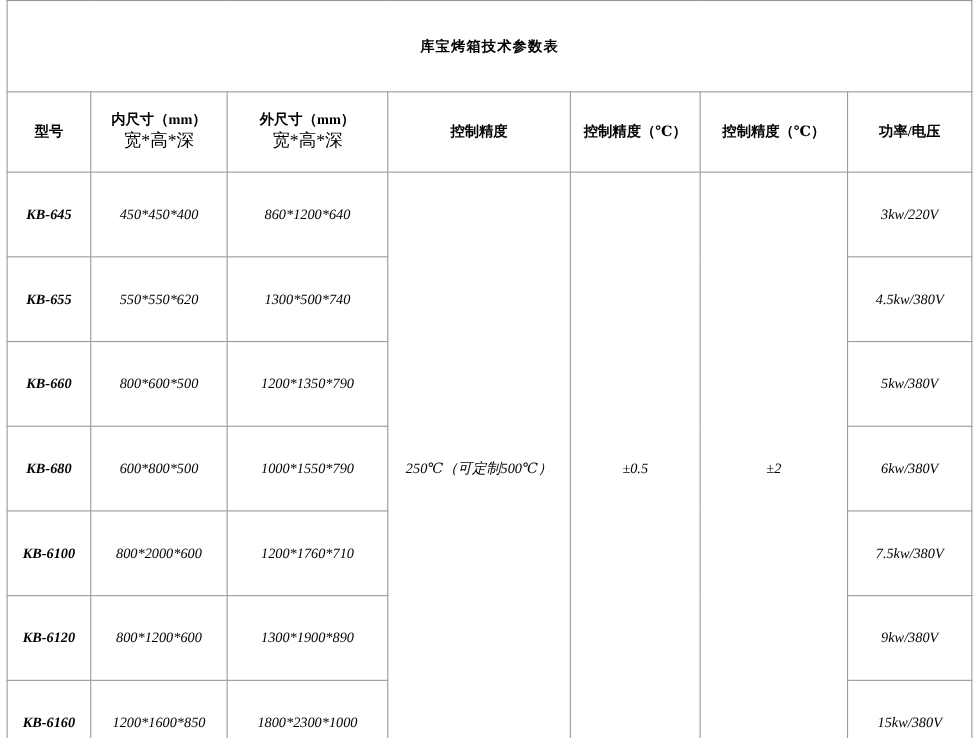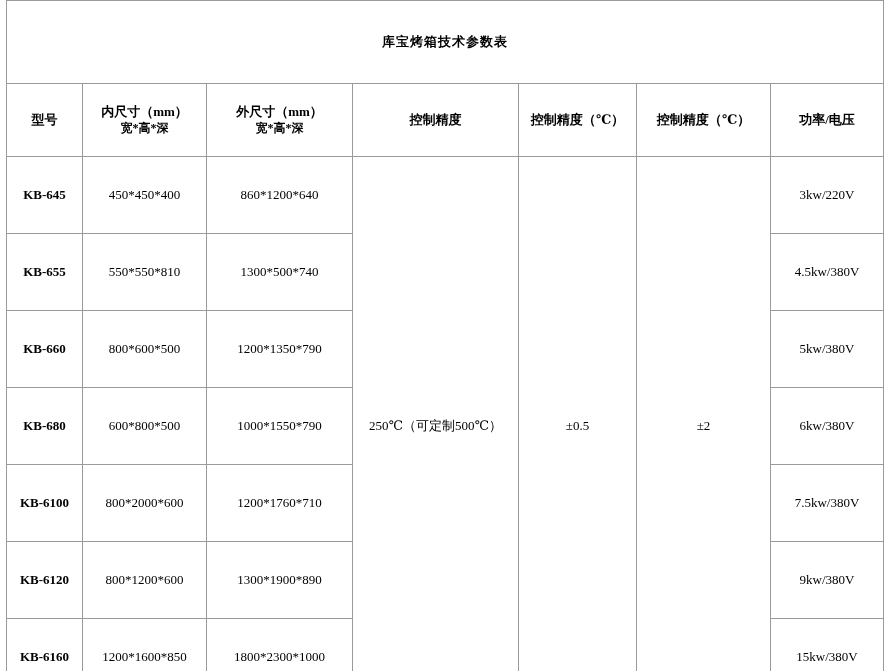--- a/index.html
+++ b/index.html
@@ -42,36 +42,37 @@
     font-weight: bold;
     letter-spacing: 1px;
   }
   .head-cell {
     height: 68px;
     font-size: 15px;
     font-weight: bold;
   }
   .head-cell .sub {
     display: block;
-    font-size: 12px;
-    font-weight: bold;
+    font-size: 16px;
+    font-weight: normal;
     margin-top: 1px;
   }
   .model-cell {
     font-weight: bold;
     font-size: 14px;
   }
   .data-cell {
     font-size: 13px;
   }
   .merged-cell {
     font-size: 13px;
   }
   .row-body td {
     height: 72px;
+    font-style: italic;
   }
   
   col.c-model { width: 76px; }
   col.c-inner { width: 124px; }
   col.c-outer { width: 146px; }
   col.c-temp  { width: 166px; }
   col.c-acc   { width: 118px; }
   col.c-unif  { width: 134px; }
   col.c-power { width: 113px; }
 </style>
@@ -114,21 +115,21 @@
         <td class="data-cell">450*450*400</td>
         <td class="data-cell">860*1200*640</td>
         <td class="merged-cell" rowspan="7">250℃（可定制500℃）</td>
         <td class="merged-cell" rowspan="7">±0.5</td>
         <td class="merged-cell" rowspan="7">±2</td>
         <td class="data-cell">3kw/220V</td>
       </tr>
 
       <tr class="row-body">
         <td class="model-cell">KB-655</td>
-        <td class="data-cell">550*550*810</td>
+        <td class="data-cell">550*550*620</td>
         <td class="data-cell">1300*500*740</td>
         <td class="data-cell">4.5kw/380V</td>
       </tr>
 
       <tr class="row-body">
         <td class="model-cell">KB-660</td>
         <td class="data-cell">800*600*500</td>
         <td class="data-cell">1200*1350*790</td>
         <td class="data-cell">5kw/380V</td>
       </tr>

